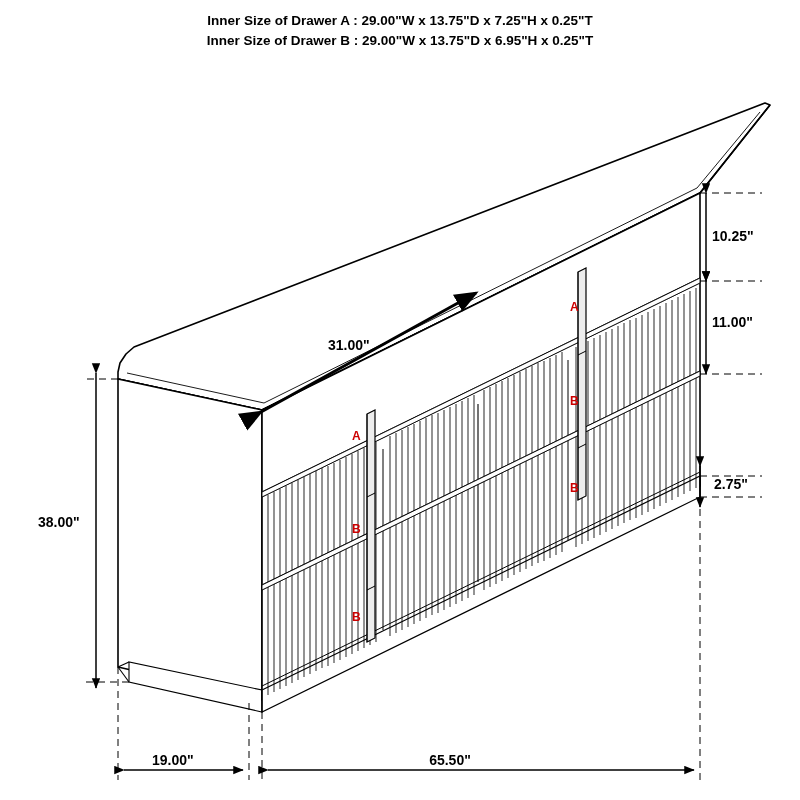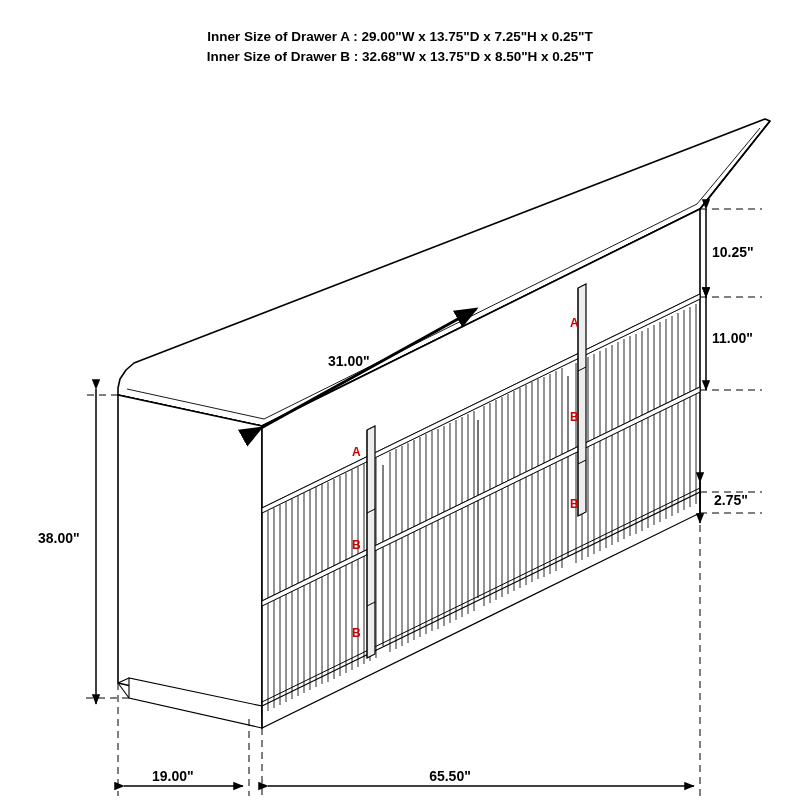--- a/index.html
+++ b/index.html
@@ -10,21 +10,21 @@
   body {
     width: 800px;
     height: 800px;
     font-family: "Liberation Sans", sans-serif;
     color: #000000;
     position: relative;
     overflow: hidden;
   }
   #stage {
     position: absolute;
-    left: 0; top: 16px;
+    left: 0; top: 0;
     width: 800px;
     height: 711px;
     text-decoration: underline;
   }
   .hdr {
     position: absolute;
     left: 0;
     width: 800px;
     text-align: center;
     font-weight: bold;
@@ -49,21 +49,21 @@
     font-weight: bold;
     fill: #cc0000;
   }
 </style>
 </head>
 <body>
 
 <div id="stage">
 
   <div class="hdr" id="hdr1">Inner Size of Drawer A : 29.00"W x 13.75"D x 7.25"H x 0.25"T</div>
-  <div class="hdr" id="hdr2">Inner Size of Drawer B : 32.68"W x 13.75"D x 8.50"H x 0.25"T</div>
+  <div class="hdr" id="hdr2">Inner Size of Drawer B : 29.00"W x 13.75"D x 6.95"H x 0.25"T</div>
 
   <svg width="800" height="800" viewBox="0 0 800 800">
 
     <g>
       <path d="M 770,105 L 700,193 L 262,410 L 118,379 L 118,372 L 120,363 L 126,354 L 134,347 L 765,103 Z" fill="#ffffff" stroke="#000000" stroke-width="1.6" stroke-linejoin="round"></path>
       <path d="M 770,105 L 700,193 L 262,410 L 118,379" fill="none" stroke="#000000" stroke-width="1.6"></path>
 
       <path d="M 760,112 L 697,188 L 264,403 L 127,373" fill="none" stroke="#000000" stroke-width="0.9"></path>
     </g>
 

